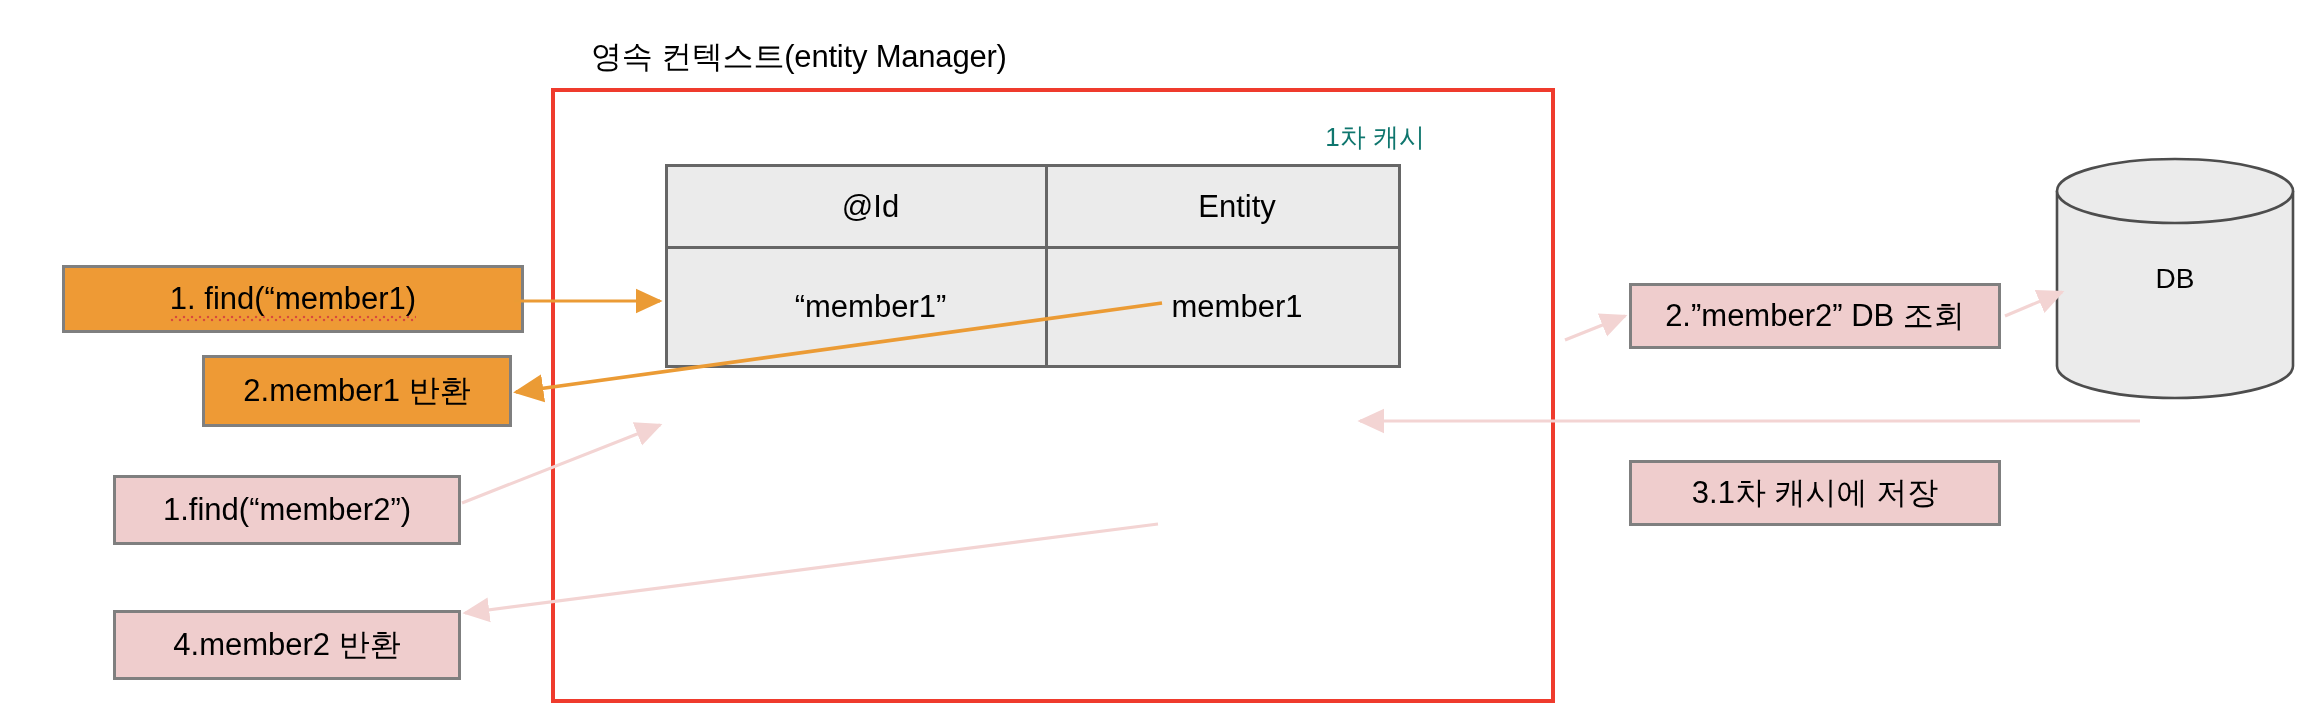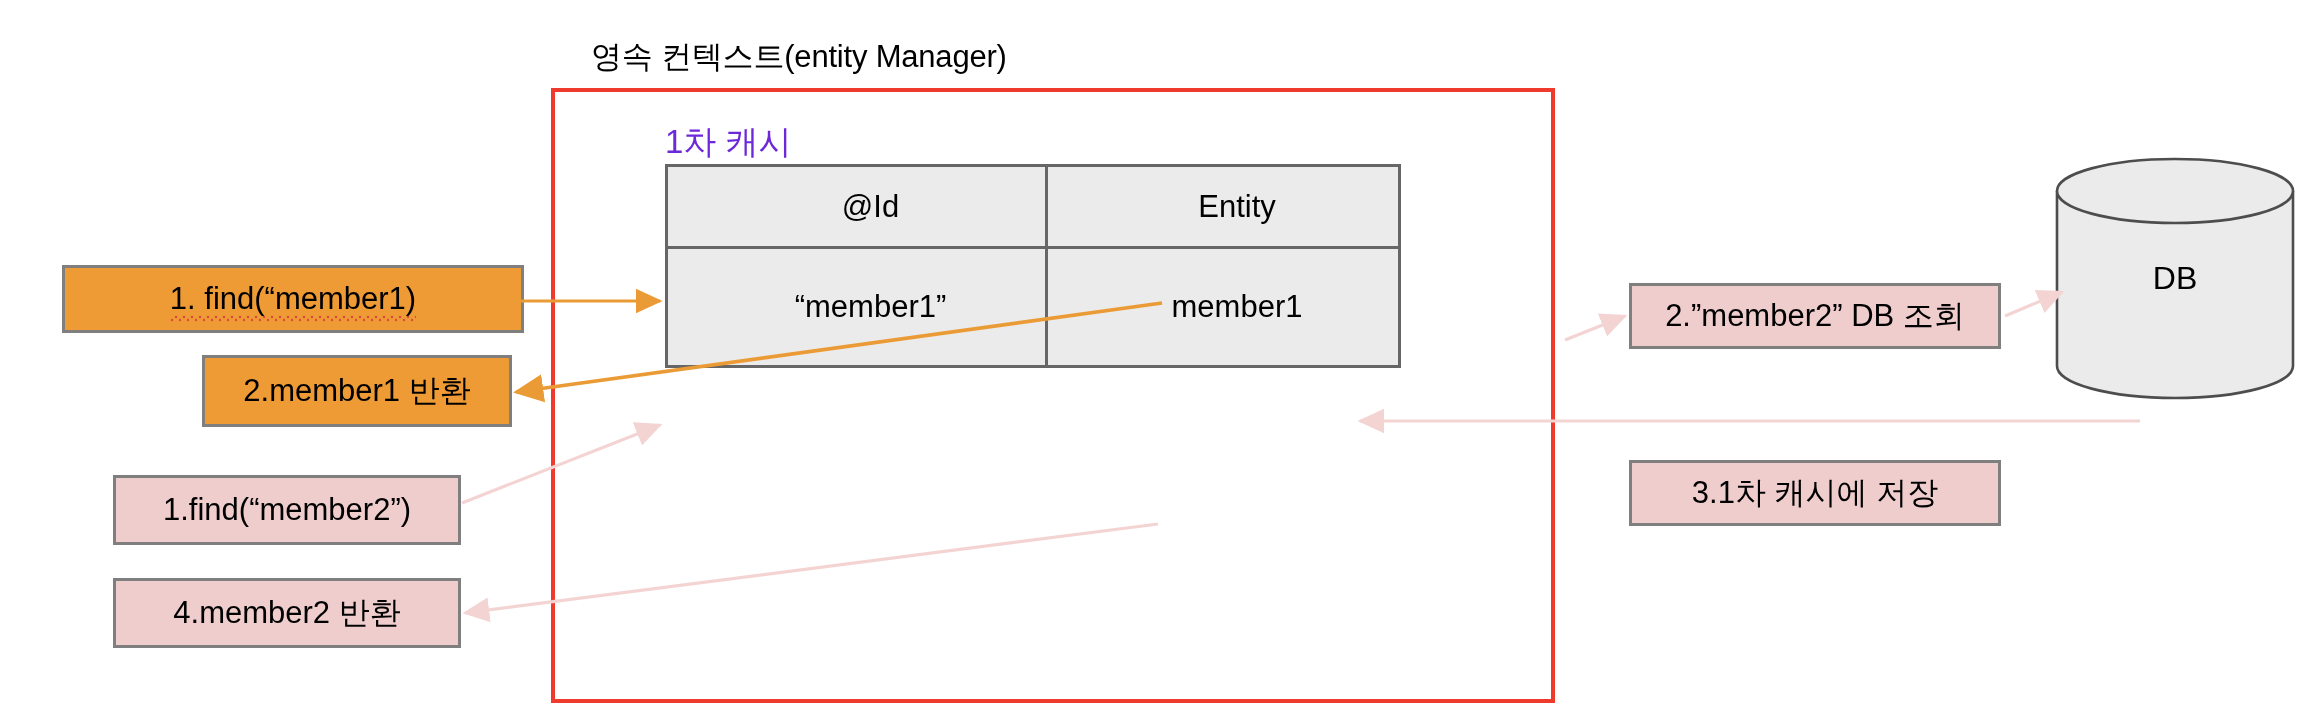--- a/index.html
+++ b/index.html
@@ -39,23 +39,23 @@
     letter-spacing: -0.2px;
     margin-left: 18px;
   }
 
   
   #cache-title {
     position: absolute;
     left: 665px;
     top: 120px;
     width: 760px;
-    text-align: left;
-    font-size: 33px;
-    color: #6d28d9;
+    text-align: right;
+    font-size: 26px;
+    color: #0f766e;
   }
 
   #cache-table {
     position: absolute;
     left: 665px;
     top: 164px;
     width: 760px;
     height: 320px;
     box-sizing: border-box;
   }
@@ -94,21 +94,21 @@
     color: #000000;
     text-align: center;
     white-space: nowrap;
   }
   .callout.orange { background: #ee9a35; }
   .callout.pink   { background: #efcdcd; }
 
   #box-find-member1 { left: 62px;  top: 265px; width: 462px; height: 68px; }
   #box-return-member1 { left: 202px; top: 355px; width: 310px; height: 72px; }
   #box-find-member2 { left: 113px; top: 475px; width: 348px; height: 70px; }
-  #box-return-member2 { left: 113px; top: 578px; width: 348px; height: 70px; }
+  #box-return-member2 { left: 113px; top: 610px; width: 348px; height: 70px; }
   #box-db-query { left: 1629px; top: 283px; width: 372px; height: 66px; }
   #box-store-cache { left: 1629px; top: 460px; width: 372px; height: 66px; }
 
   
   .squiggle-wrap { position: relative; display: inline-block; }
   .squiggle {
     position: absolute;
     left: 0;
     right: 0;
     bottom: -5px;
@@ -130,21 +130,21 @@
   }
   #db-label {
     position: absolute;
     left: 2055px;
     top: 157px;
     width: 240px;
     height: 243px;
     display: flex;
     align-items: center;
     justify-content: center;
-    font-size: 32px;
+    font-size: 28px;
     color: #000000;
     pointer-events: none;
   }
 
   
   #arrows {
     position: absolute;
     left: 0;
     top: 0;
     width: 2318px;

